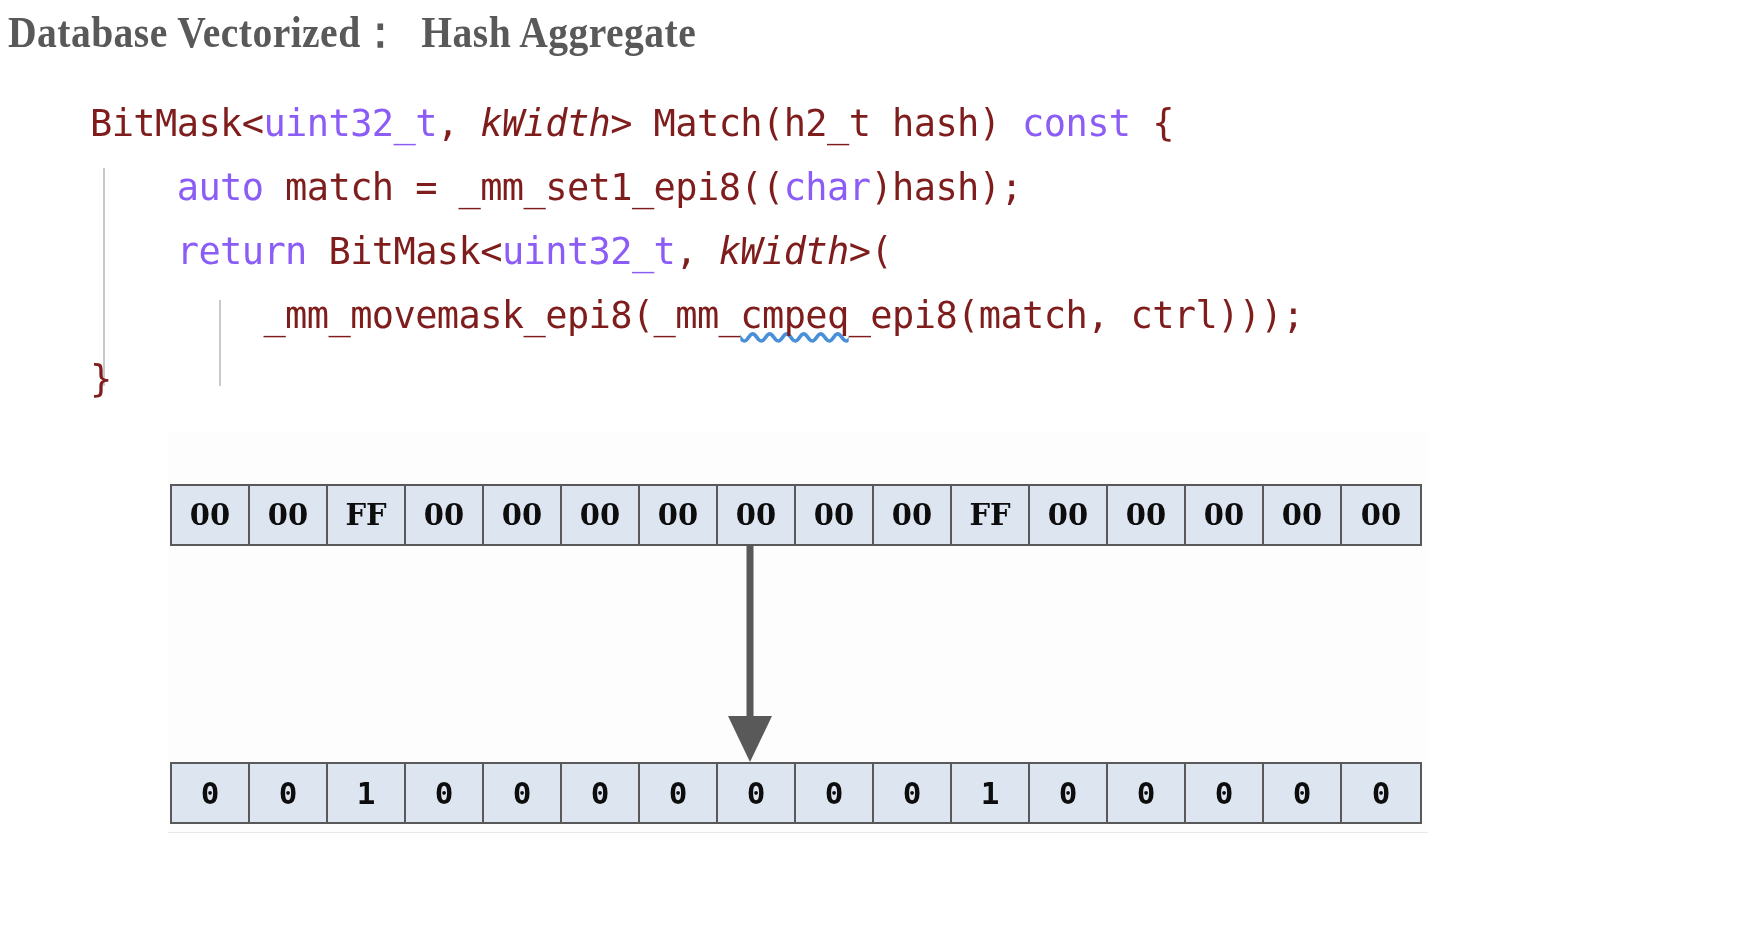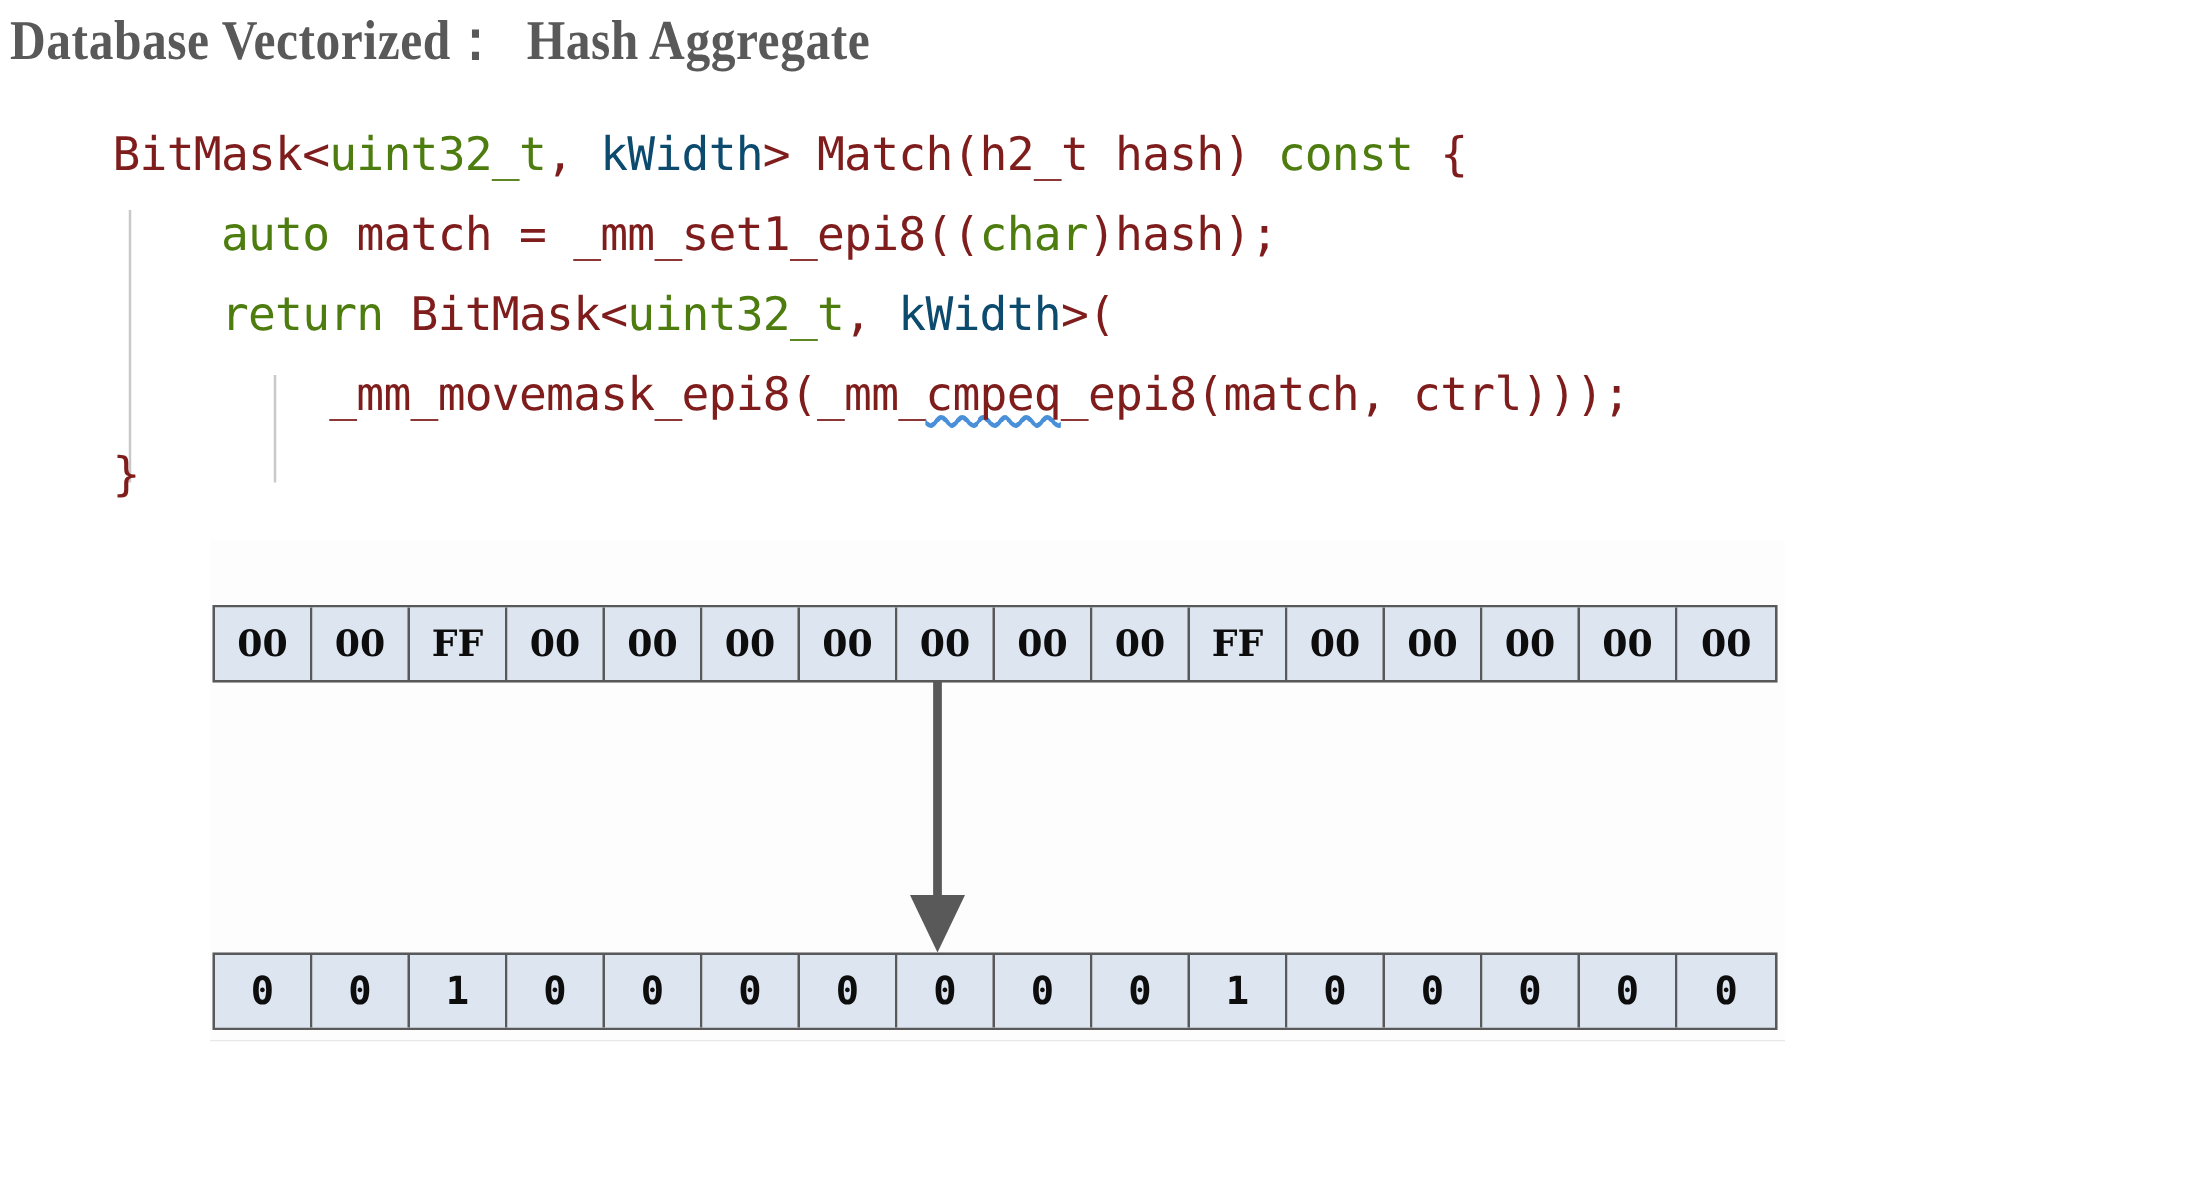--- a/index.html
+++ b/index.html
@@ -37,22 +37,22 @@
     left: 90px;
     top: 92px;
     font-family: "DejaVu Sans Mono", "Liberation Mono", monospace;
     font-size: 37px;
     line-height: 64px;
     color: #111111;
     white-space: pre;
     letter-spacing: -0.6px;
   }
   .code-line { height: 64px; white-space: pre; }
-  .kw   { color: #4d7c0f; }       
-  .tp   { color: #0c4a6e; }       
+  .kw   { color: #8b5cf6; }       
+  .tp   { color: #7f1d1d; font-style: italic; }       
   .pl   { color: #7f1d1d; }       
   .squiggle {
     text-decoration: underline wavy #4a90d9;
     text-decoration-skip-ink: none;
     text-underline-offset: 4px;
   }
 
   
   .indent-guide {
     position: absolute;

